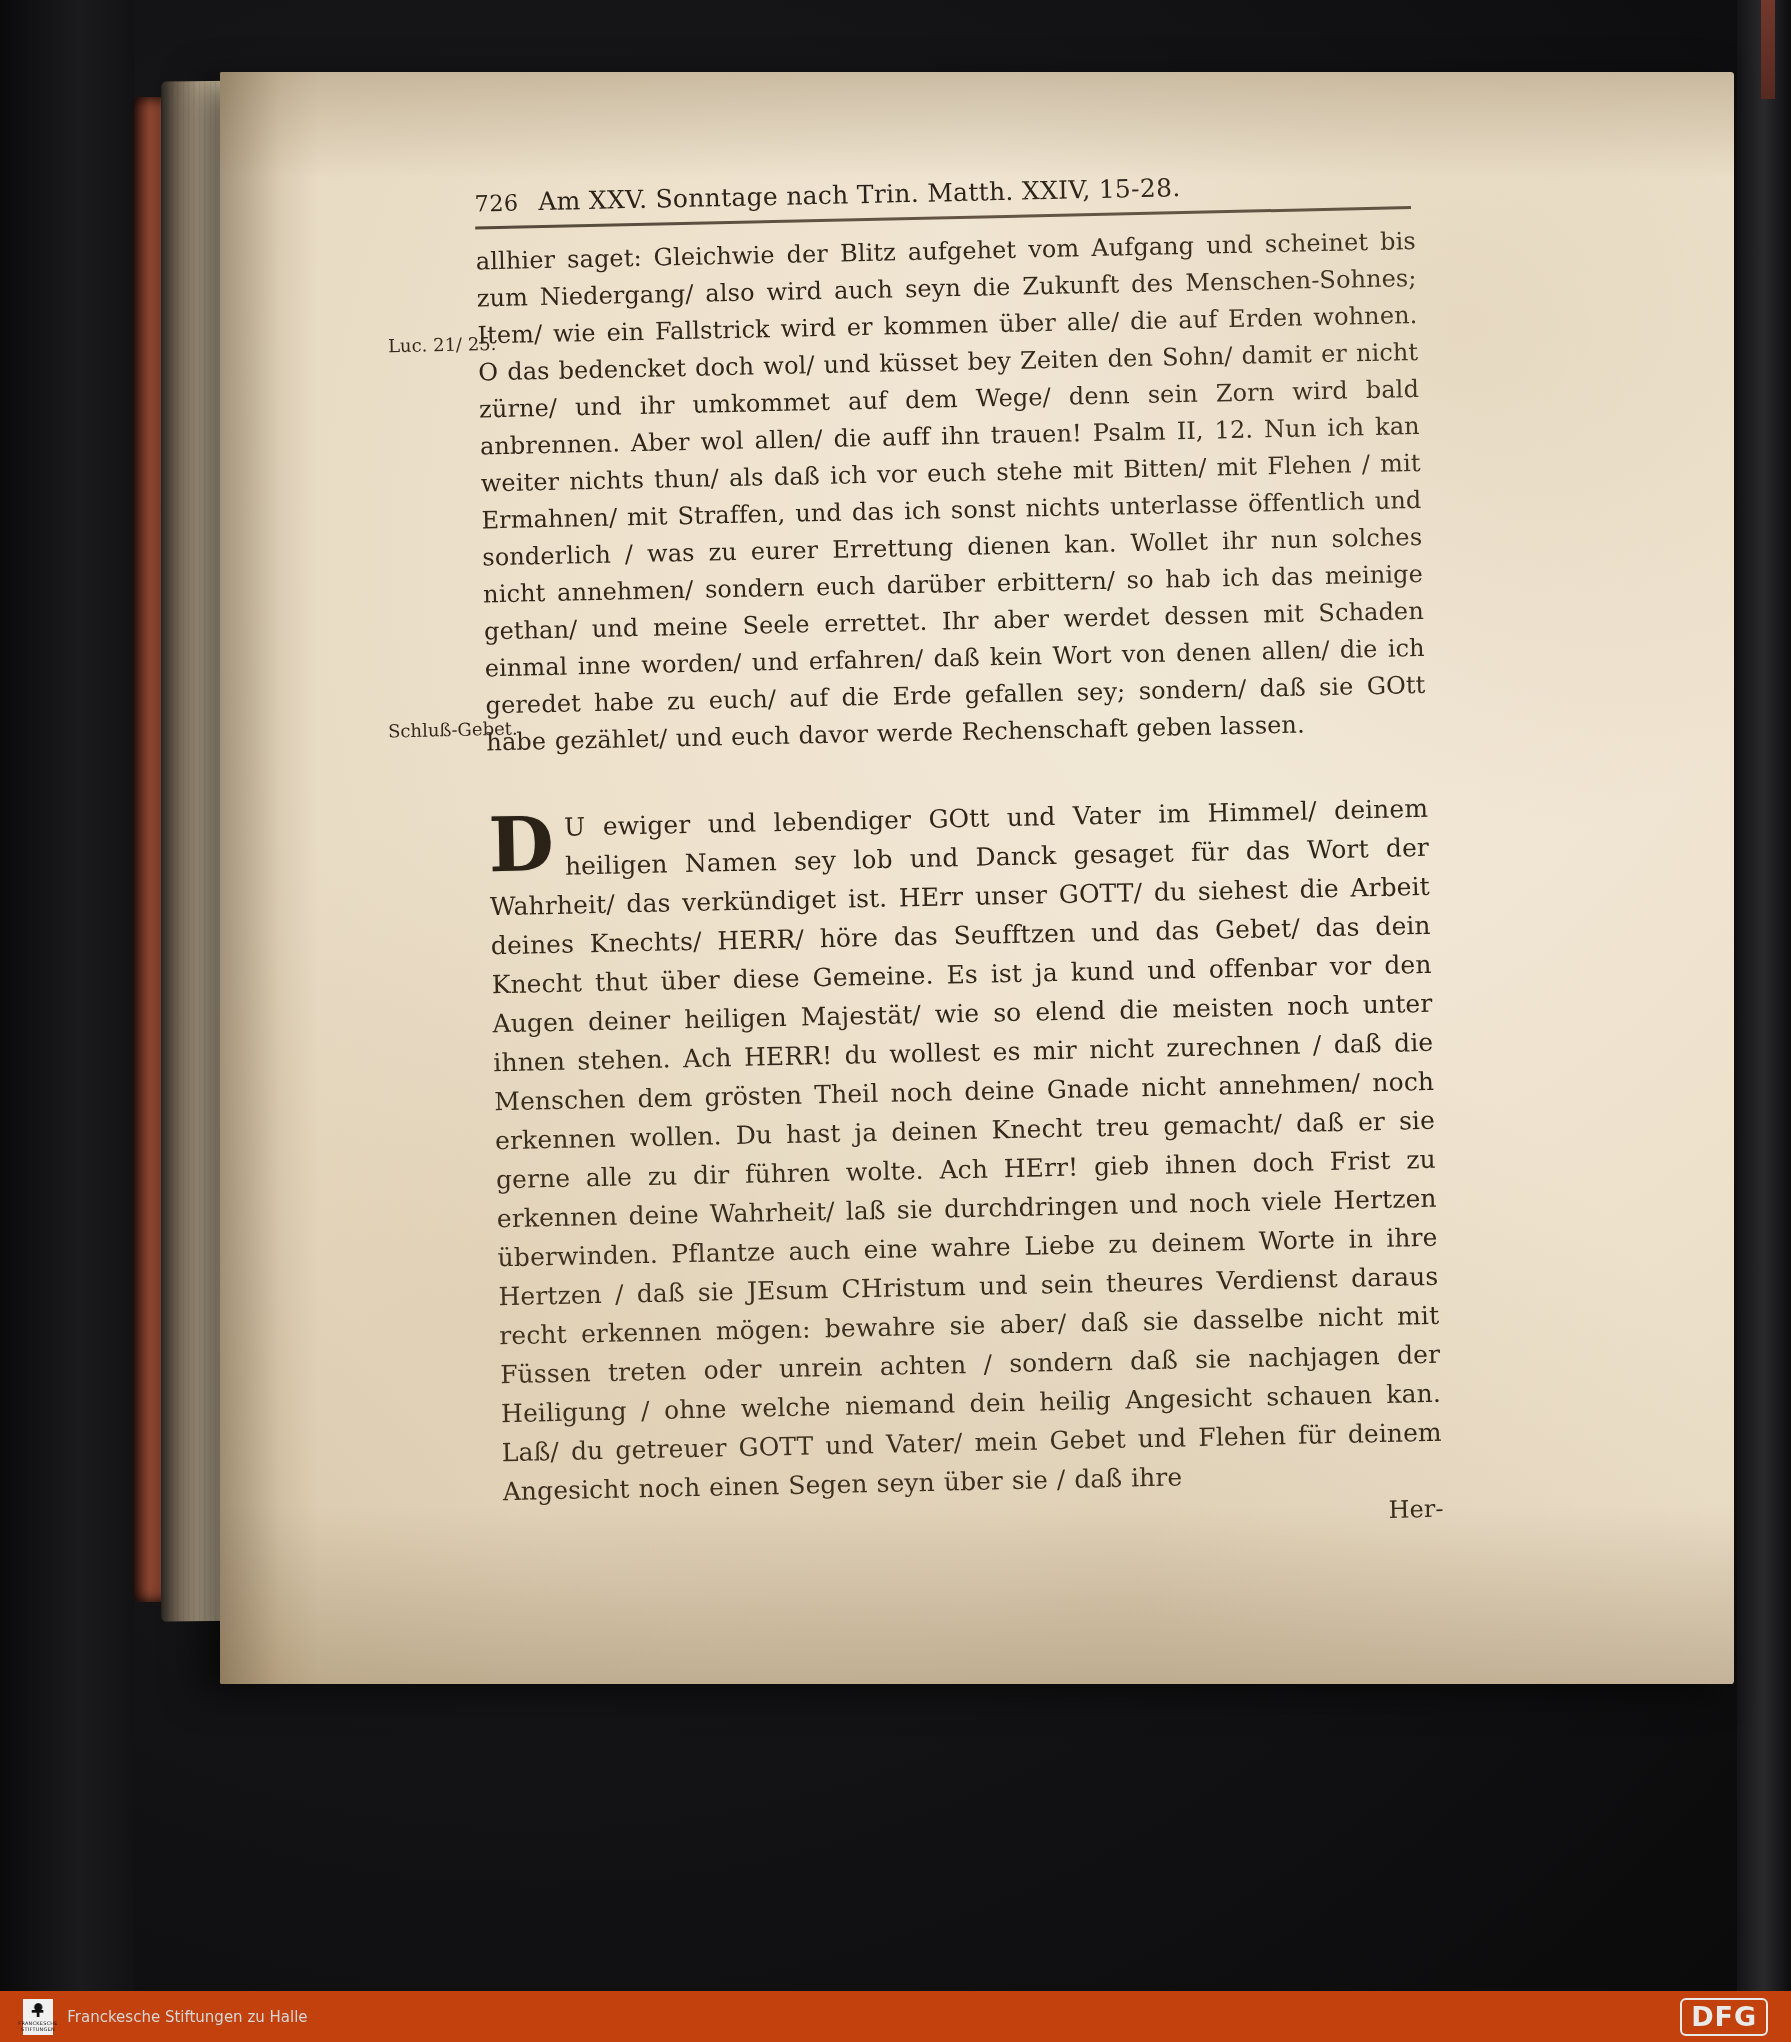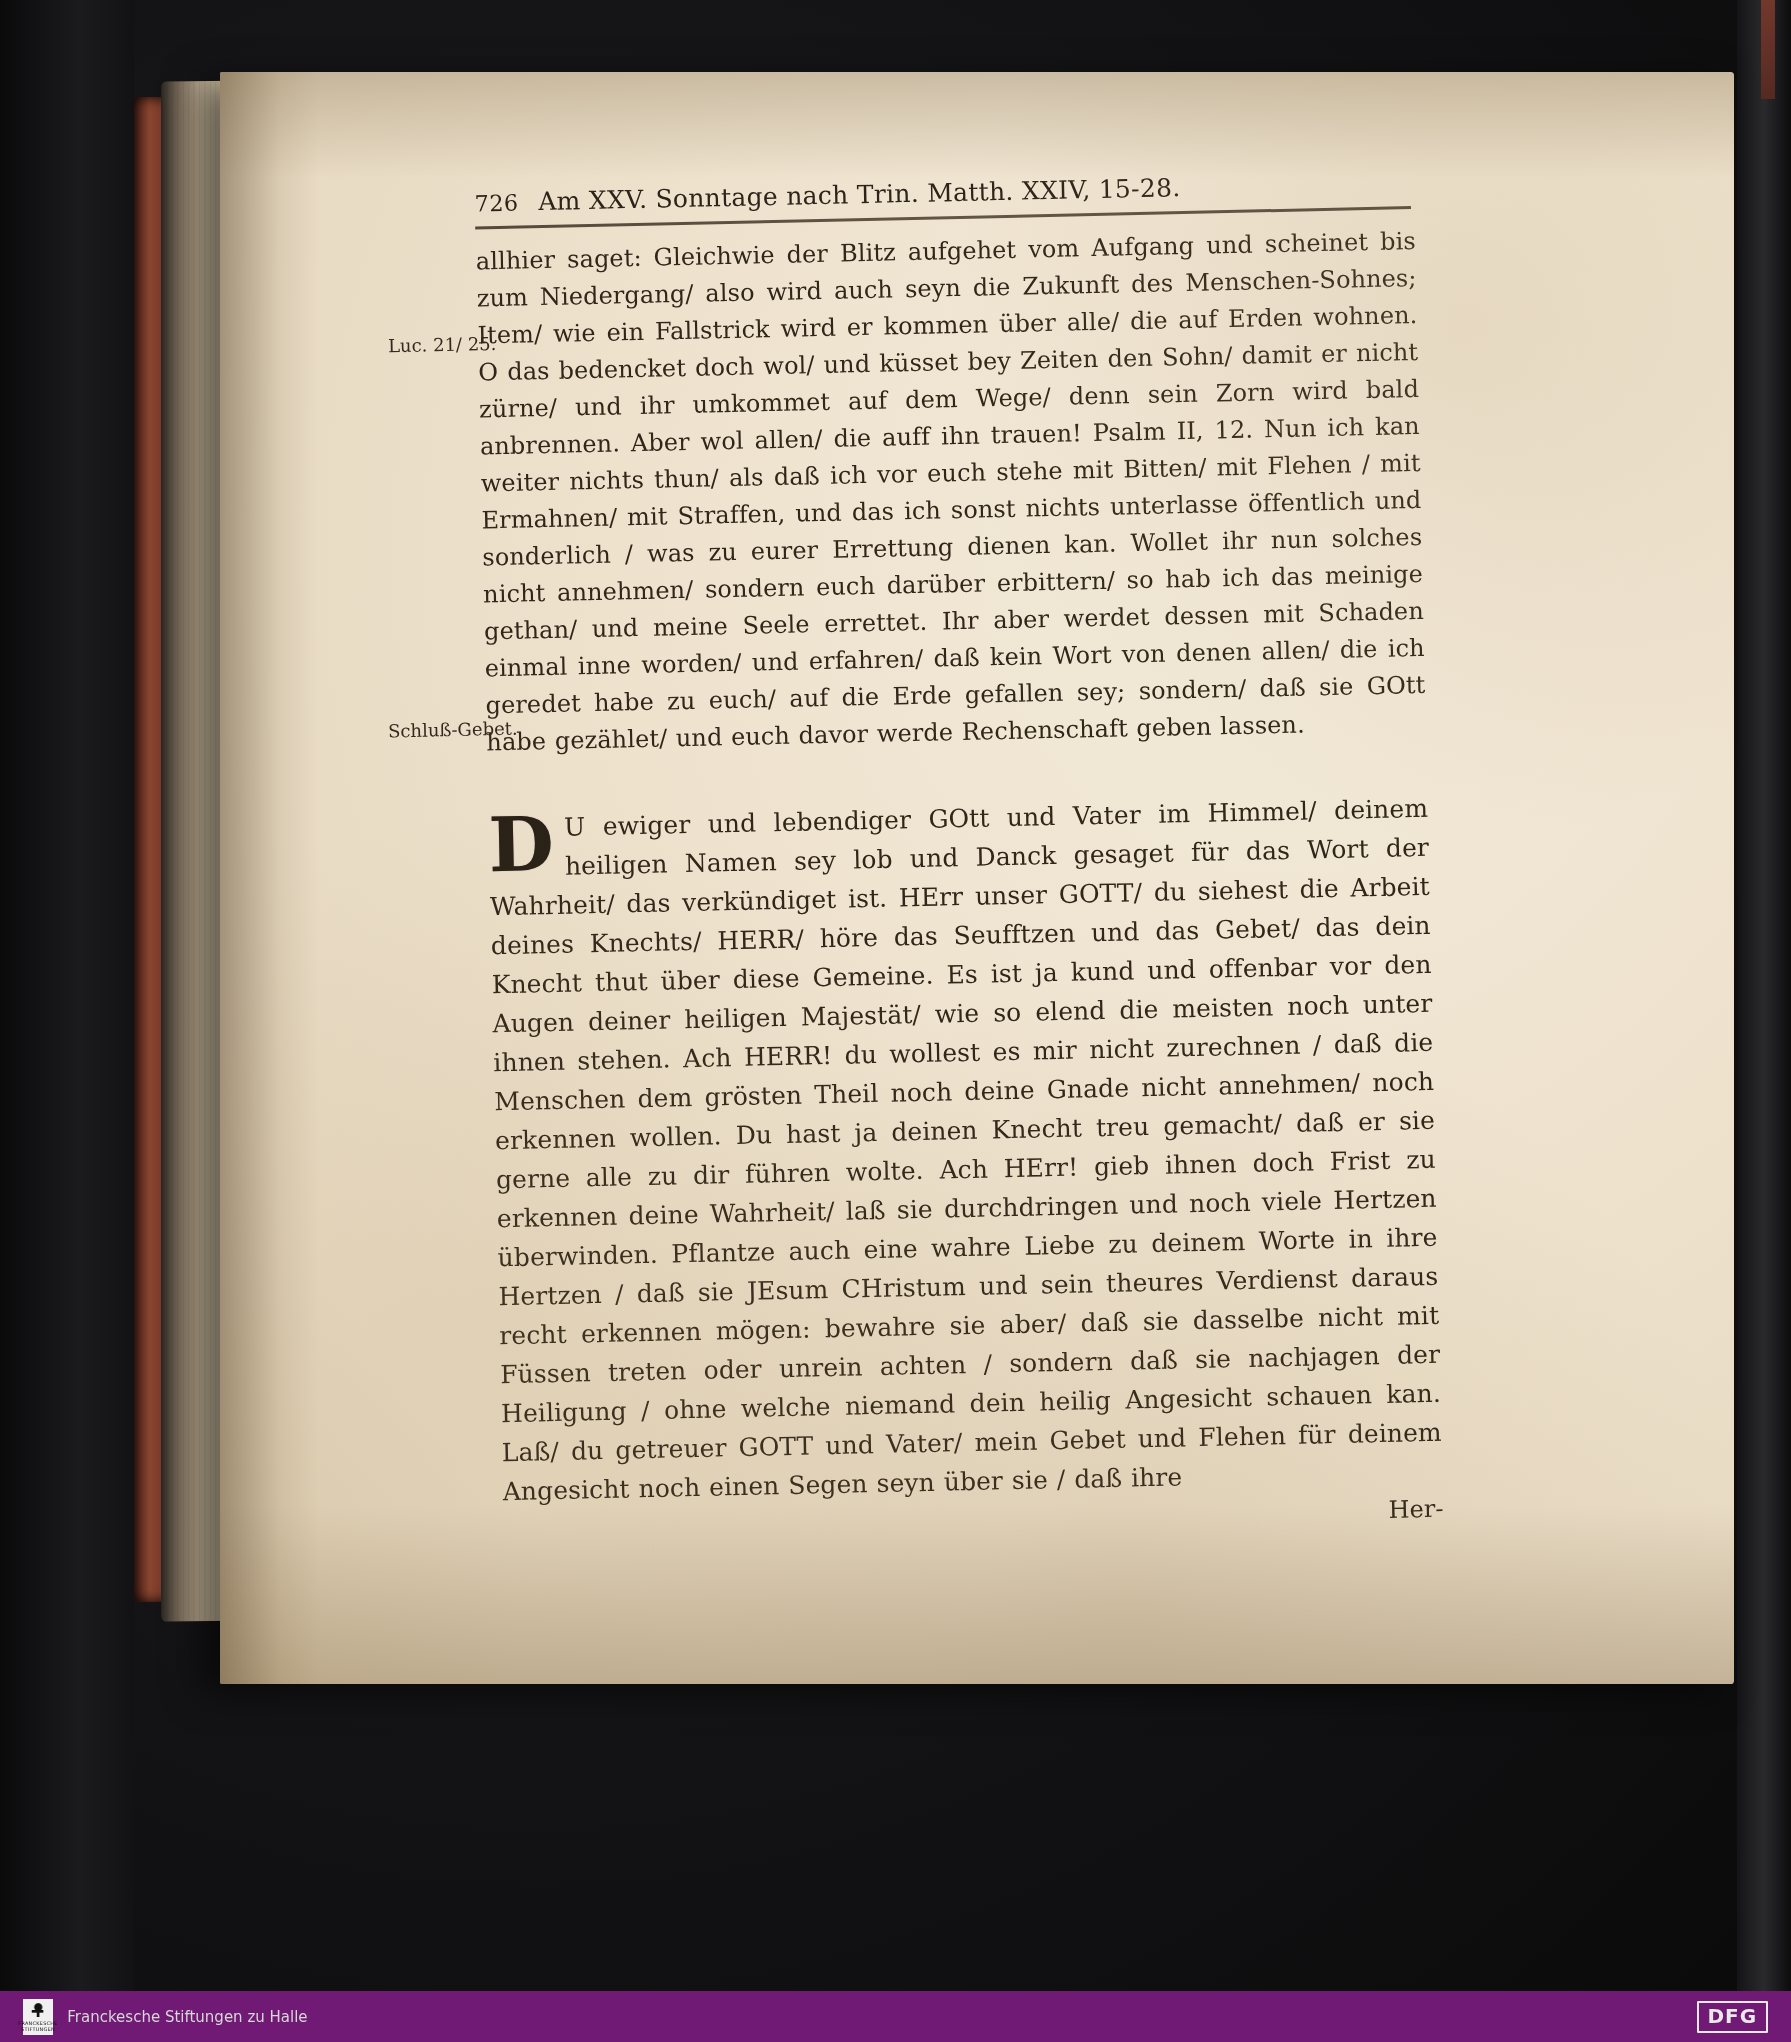--- a/index.html
+++ b/index.html
@@ -212,21 +212,21 @@
     white-space: nowrap;
   }
   .note-1 { left: 168px; top: 262px; }
   .note-2 { left: 168px; top: 647px; }
 
   
   .bottom-bar {
     position: absolute;
     left: 0; right: 0; bottom: 0;
     height: 52px;
-    background: #701a75;
+    background: #c2410c;
     display: flex;
     align-items: center;
     padding: 0 23px;
     box-sizing: border-box;
   }
   .logo-left {
     width: 30px;
     height: 36px;
     background: #f0f0f0;
     color: #111;
@@ -259,25 +259,25 @@
     margin-left: 14.3px;
     color: #d7d7d7;
     font-family: "DejaVu Sans", sans-serif;
     font-size: 15px;
   }
   .dfg {
     margin-left: auto;
     color: #e9e9e9;
     font-family: "DejaVu Sans", sans-serif;
     font-weight: 700;
-    font-size: 20px;
+    font-size: 27px;
     letter-spacing: 0.9px;
     border: 2.7px solid #e9e9e9;
     padding: 0.9px 9px 2.7px 9px;
-    border-radius: 1px;
+    border-radius: 6px;
   }
 </style>
 </head>
 <body>
 
 <div class="photo-bg">
   <div class="bg-streak"></div>
   <div class="bg-right-edge"></div>
   <div class="bg-right-spine"></div>
 </div>

